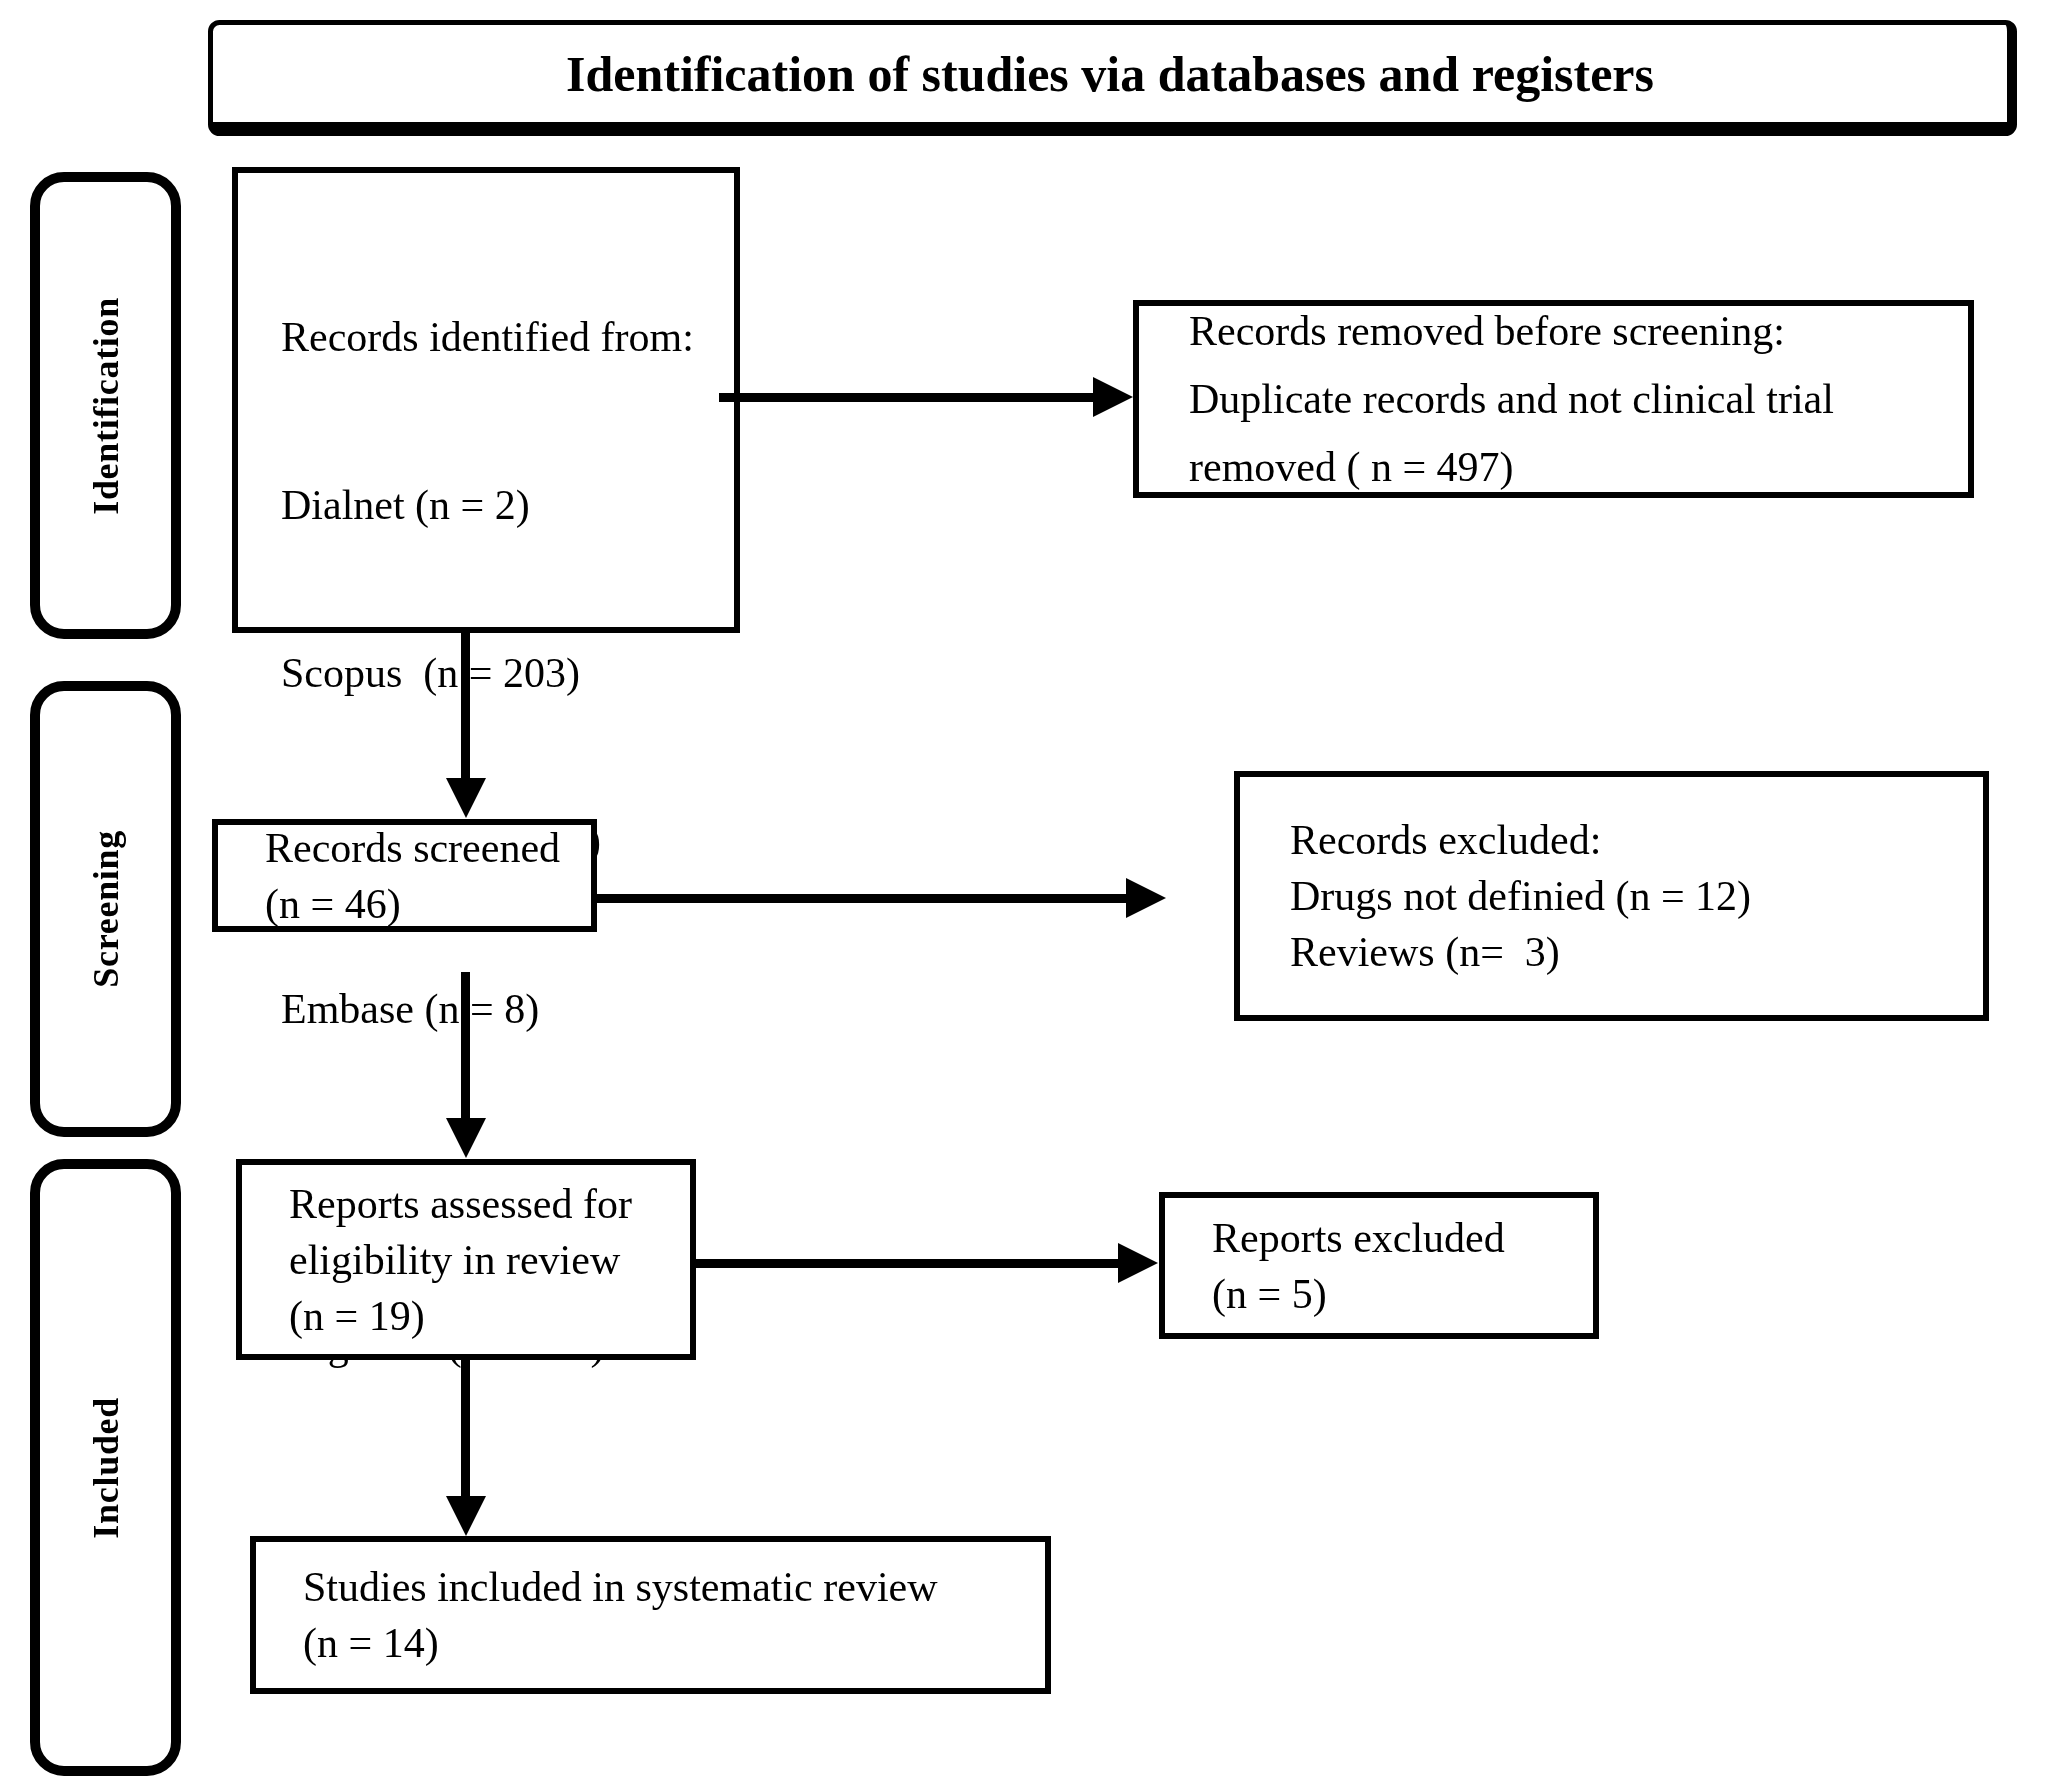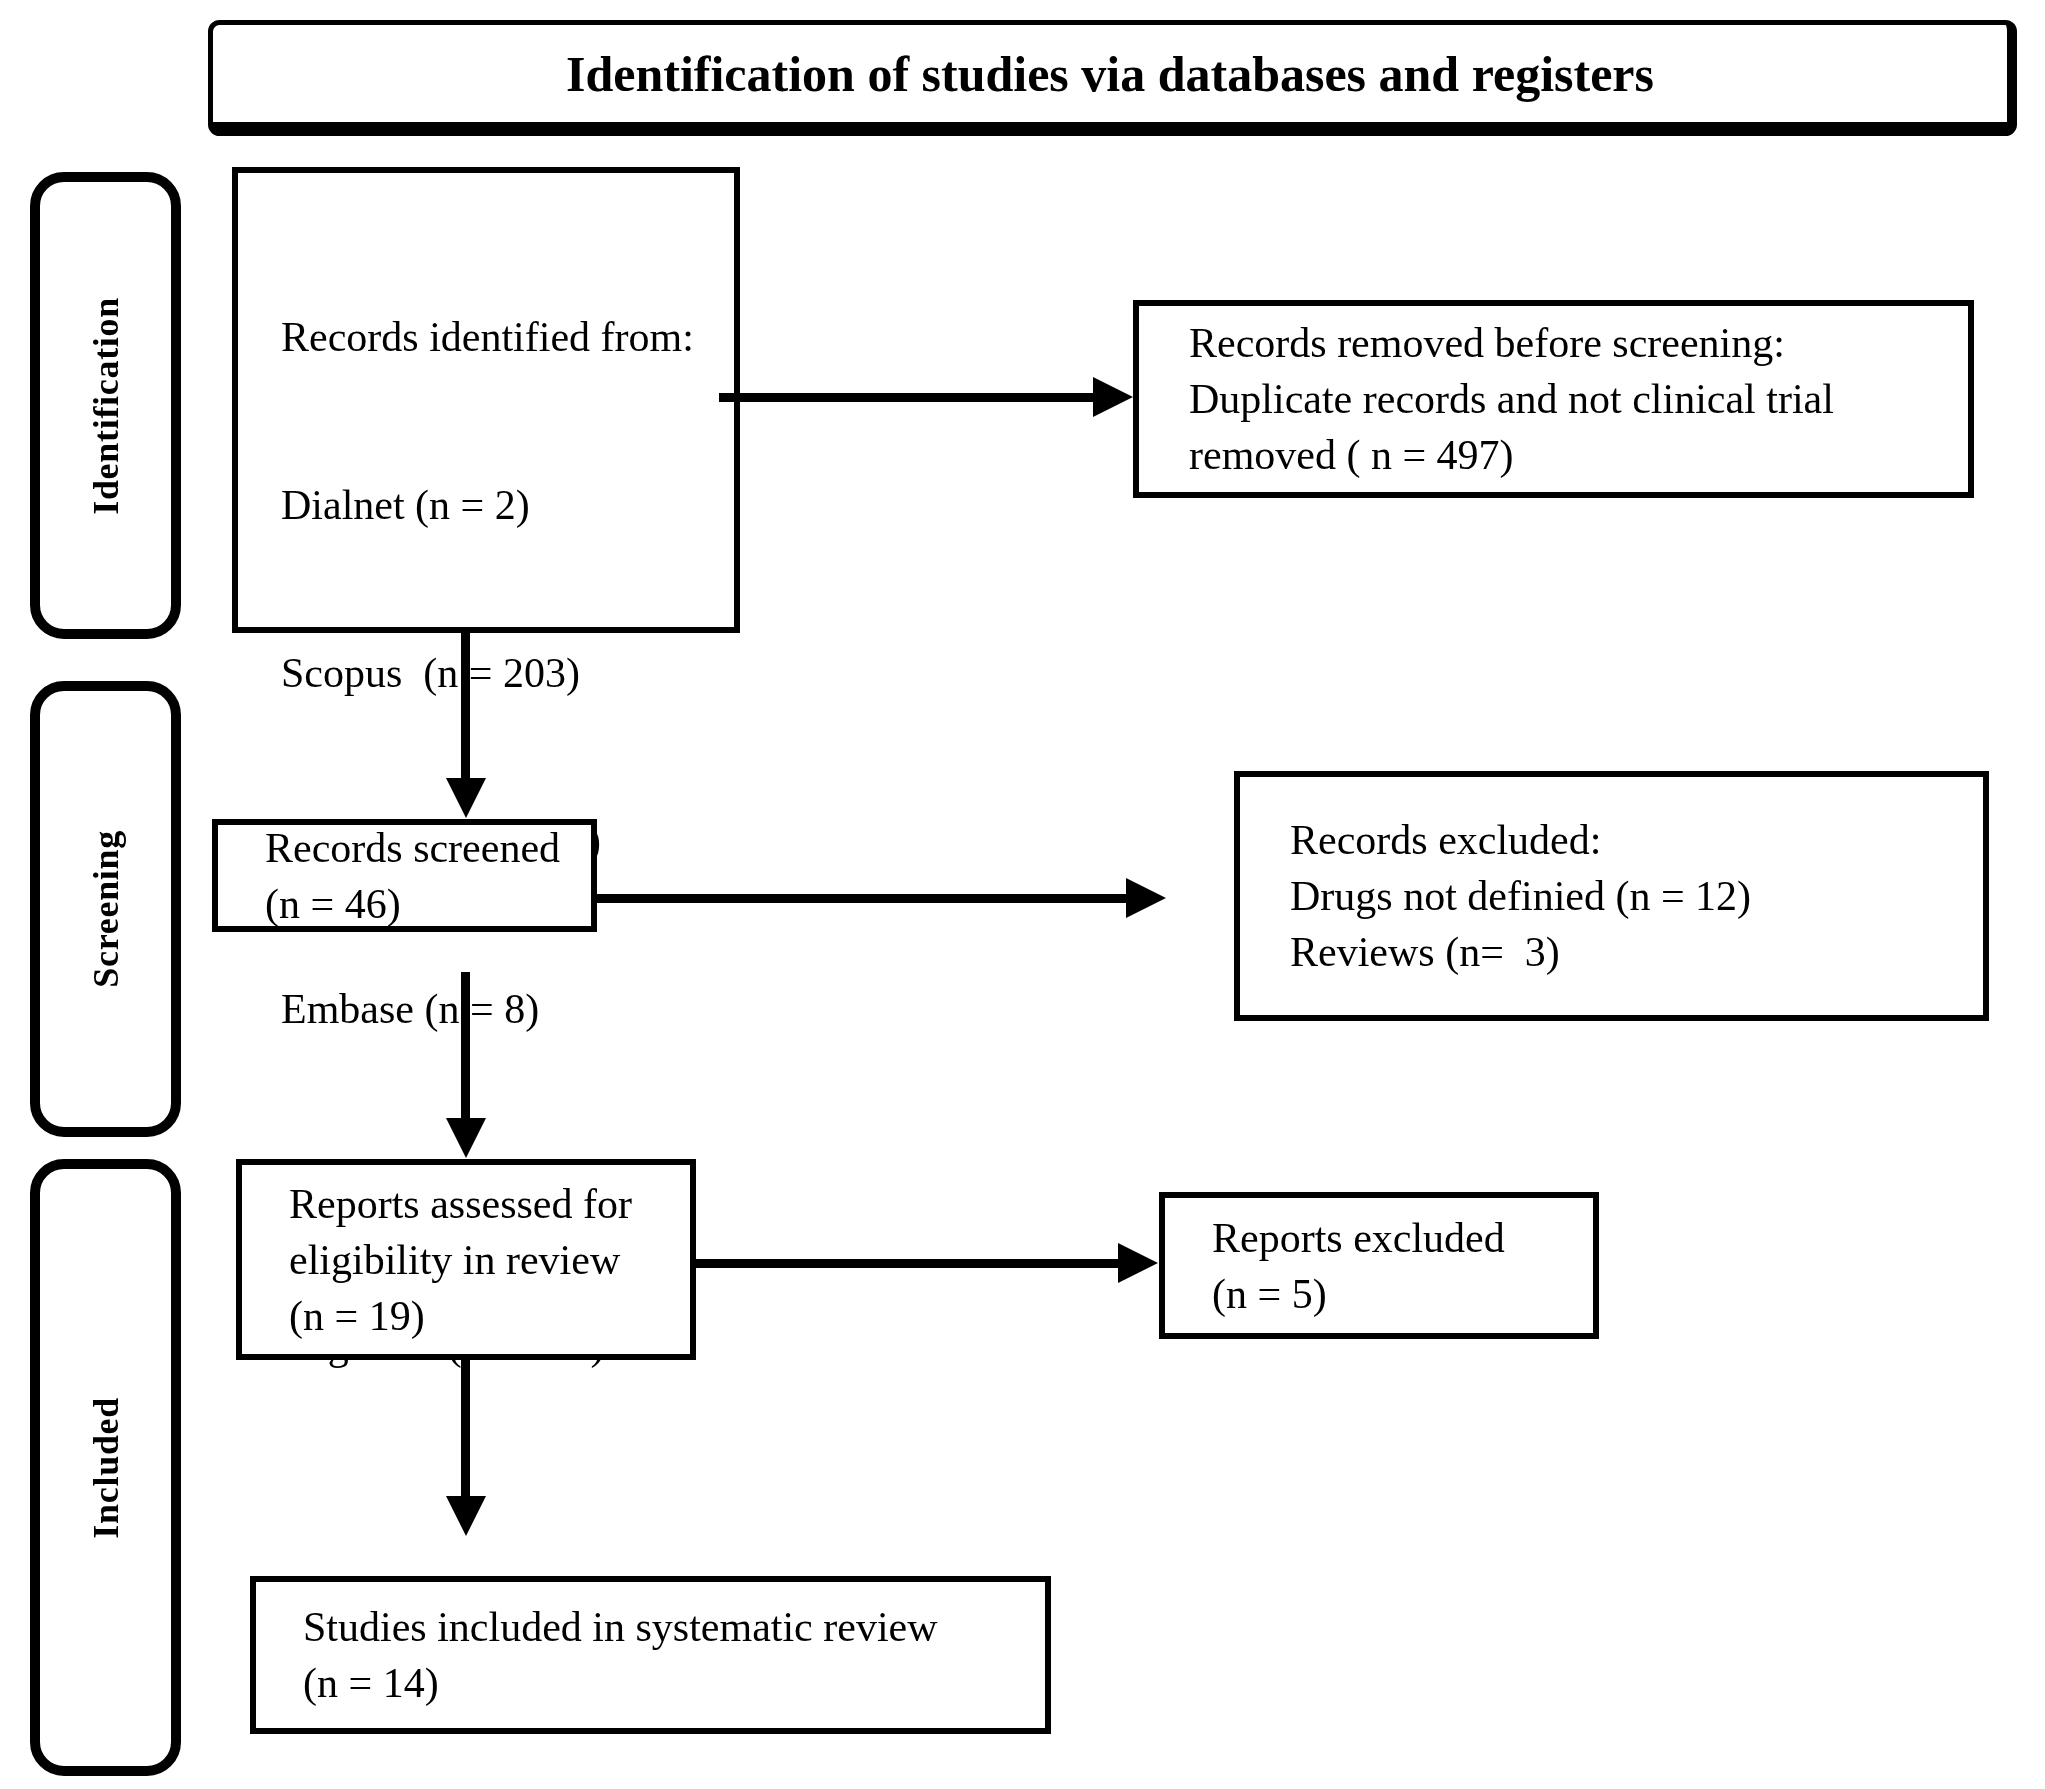--- a/index.html
+++ b/index.html
@@ -29,26 +29,26 @@
     font-size:36px;font-weight:bold;letter-spacing:0.7px;
   }
   
   .box{
     position:absolute;box-sizing:border-box;background:#ffffff;
     border:6.5px solid #000;font-size:42px;line-height:56px;white-space:pre;
   }
   .vcenter{display:flex;flex-direction:column;justify-content:center;}
   .tline{min-height:56px;}
   #box-identified{left:212px;top:167px;width:508px;height:466px;padding:24.4px 7.2px 0 43px;margin-left:20px;}
-  #box-removed{left:1133px;top:300px;width:841px;height:198px;padding-left:50px;}
+  #box-removed{left:1133px;top:300px;width:841px;height:198px;padding-left:50px;gap:12px;}
   #box-screened{left:212px;top:819px;width:385px;height:113px;padding-left:47px;}
   #box-excluded-records{left:1234px;top:771px;width:755px;height:250px;padding-left:50px;}
   #box-assessed{left:236px;top:1159px;width:460px;height:201px;padding-left:47px;}
   #box-excluded-reports{left:1159px;top:1192px;width:440px;height:147px;padding-left:47px;}
-  #box-included{left:250px;top:1536px;width:801px;height:158px;padding-left:47px;margin-top:40px;}
+  #box-included{left:250px;top:1536px;width:801px;height:158px;padding-left:47px;}
   
   .hline,.vline{position:absolute;background:#000;}
   .hline{height:9.3px;}
   .vline{width:9.3px;}
   .head-right{position:absolute;width:0;height:0;
     border-top:20px solid transparent;border-bottom:20px solid transparent;border-left:40px solid #000;}
   .head-down{position:absolute;width:0;height:0;
     border-left:20px solid transparent;border-right:20px solid transparent;border-top:40px solid #000;}
 </style>
 </head>

